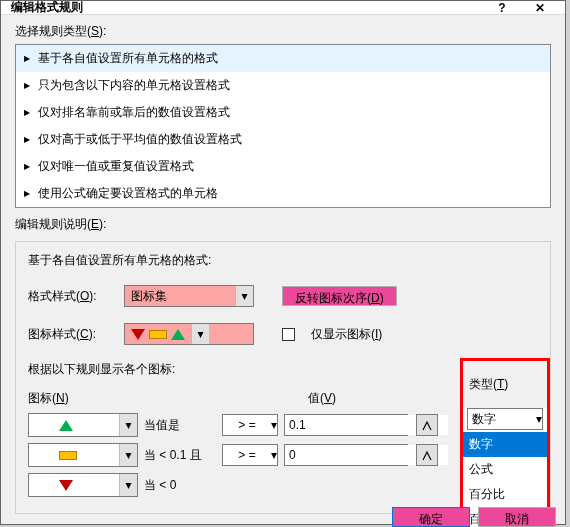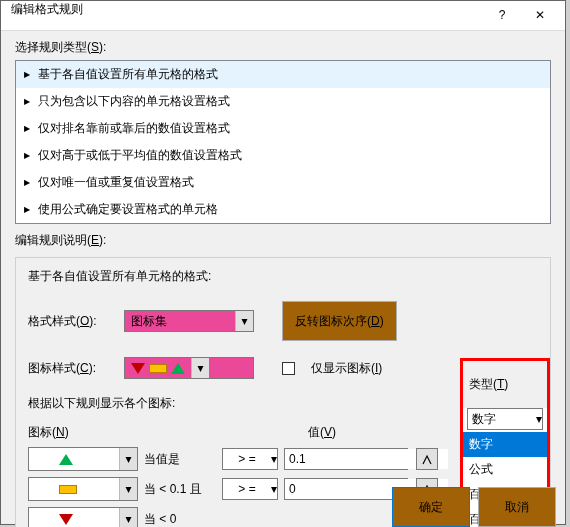--- a/index.html
+++ b/index.html
@@ -1,34 +1,34 @@
 <!DOCTYPE html>
 <html><head>
 <meta charset="utf-8">
 <style>
   * { box-sizing: border-box; font-family: "Microsoft YaHei", "SimSun", sans-serif; font-size: 12px; }
   body { margin: 0; background: #d0d0d0; width: 570px; height: 527px; position: relative; }
   .window { background: #f0f0f0; border: 1px solid #646464; width: 566px; height: 525px; }
-  .titlebar { background: #fff; height: 30px; display: flex; padding: 0 6px 0 10px; border-bottom: 1px solid #ddd; }
+  .titlebar { background: #fff; height: 14px; display: flex; align-items: center; padding: 0 6px 0 10px; border-bottom: 1px solid #ddd; font-weight: bold; }
   .titlebar .title { flex: 1; }
   .titlebar .btn { width: 38px; height: 28px; display: flex; align-items: center; justify-content: center; cursor: pointer; }
   .section-label { padding: 8px 10px 4px 14px; }
   .u { text-decoration: underline; }
   .rule-list { margin: 0 14px; border: 1px solid #828790; background: #fff; }
   .rule-item { padding: 5px 8px; display: flex; align-items: center; gap: 6px; cursor: pointer; }
   .rule-item.selected { background: #e5f3ff; }
   .arrow { font-size: 8px; display: inline-block; width: 8px; }
   .desc-box { margin: 4px 14px 0 14px; border: 1px solid #d0d0d0; background: #f0f0f0; padding: 10px 12px; }
   .bold { font-weight: 400; }
   .row { display: flex; align-items: center; margin: 16px 0; gap: 8px; }
   .lbl { width: 88px; }
-  .combo { display: inline-flex; align-items: center; border: 1px solid #7a7a7a; background: #ec4899; height: 22px; }
+  .combo { display: inline-flex; align-items: center; border: 1px solid #7a7a7a; background: #fca5a5; height: 22px; }
   .combo .txt { padding: 0 6px; flex: 1; }
   .combo .arrdn { width: 18px; height: 20px; background: #e1e1e1; border-left: 1px solid #bbb; display: flex; align-items: center; justify-content: center; }
-  .btn-std { border: 1px solid #adadad; background: #a16207; padding: 3px 12px; height: 40px; cursor: pointer; }
+  .btn-std { border: 1px solid #adadad; background: #ec4899; padding: 3px 12px; height: 20px; cursor: pointer; }
   .chk { display: inline-flex; align-items: center; gap: 16px; }
   .chkbox { width: 13px; height: 13px; border: 1px solid #333; background: #fff; }
   .icons3 { display: inline-flex; gap: 4px; padding: 0 6px; align-items: center; }
   .tri { width: 0; height: 0; border-left: 7px solid transparent; border-right: 7px solid transparent; }
   .tri.down.red { border-top: 11px solid #c00000; }
   .tri.up.grn { border-bottom: 11px solid #00b050; border-top: 0; }
   .rect.yel { width: 18px; height: 9px; background: #ffc000; border: 1px solid #b08000; }
   .rule-hdr { display: flex; margin-top: 12px; }
   .col-icon { width: 200px; }
   .col-val { width: 200px; }

